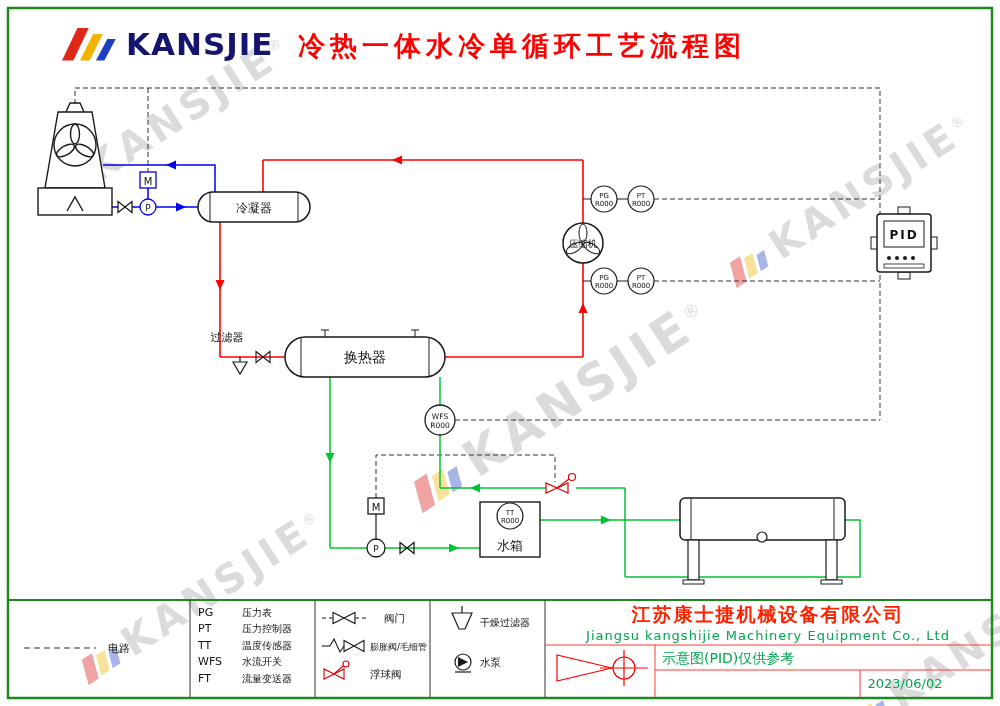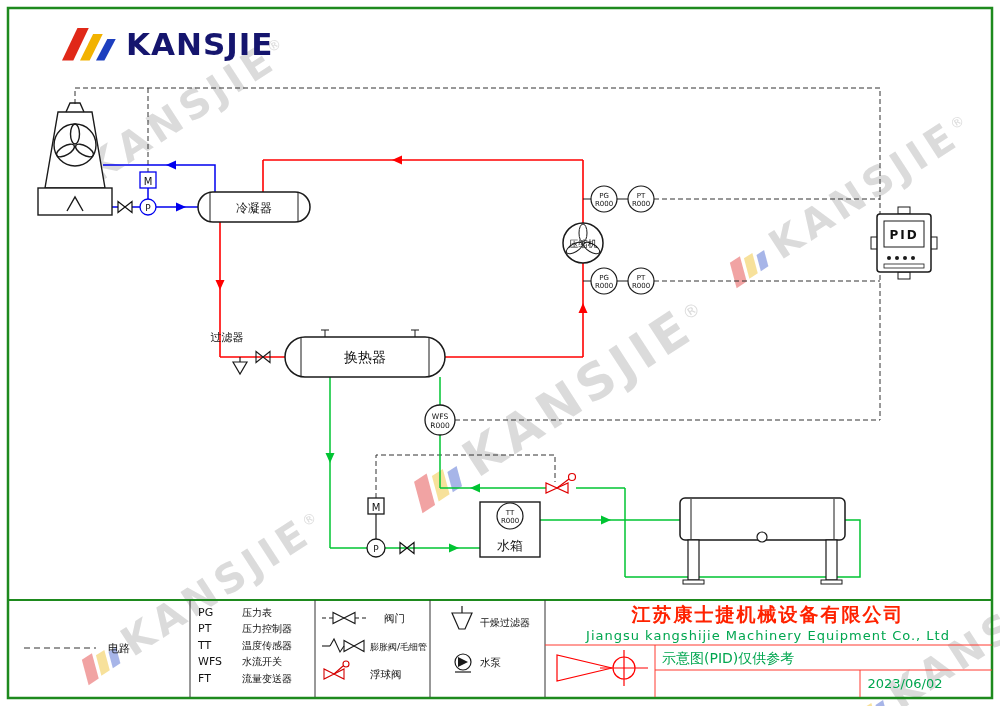--- a/index.html
+++ b/index.html
@@ -69,20 +69,21 @@
       <span class="wm-tri wm-blue"></span>
     <span class="wm-text">KANSJIE</span>
   </div>
 
   <div id="logo">
     <span class="logo-tri lt-red"></span>
     <span class="logo-tri lt-yellow"></span>
     <span class="logo-tri lt-blue"></span>
     <span class="logo-text">KANSJIE</span>
   </div>
+  <div id="doc-title">冷热一体水冷单循环工艺流程图</div>
 
   <svg id="diagram" width="1000" height="706" viewBox="0 0 1000 706">
 
     <rect x="8" y="8" width="984" height="690" fill="none" stroke="#1e8a1e" stroke-width="2.5"></rect>
     <g stroke="#333333" stroke-width="1">
       <line x1="8" y1="600" x2="992" y2="600" stroke="#1e8a1e" stroke-width="2"></line>
       <line x1="190" y1="600" x2="190" y2="697"></line>
       <line x1="315" y1="600" x2="315" y2="697"></line>
       <line x1="430" y1="600" x2="430" y2="697"></line>
       <line x1="545" y1="600" x2="545" y2="697"></line>

